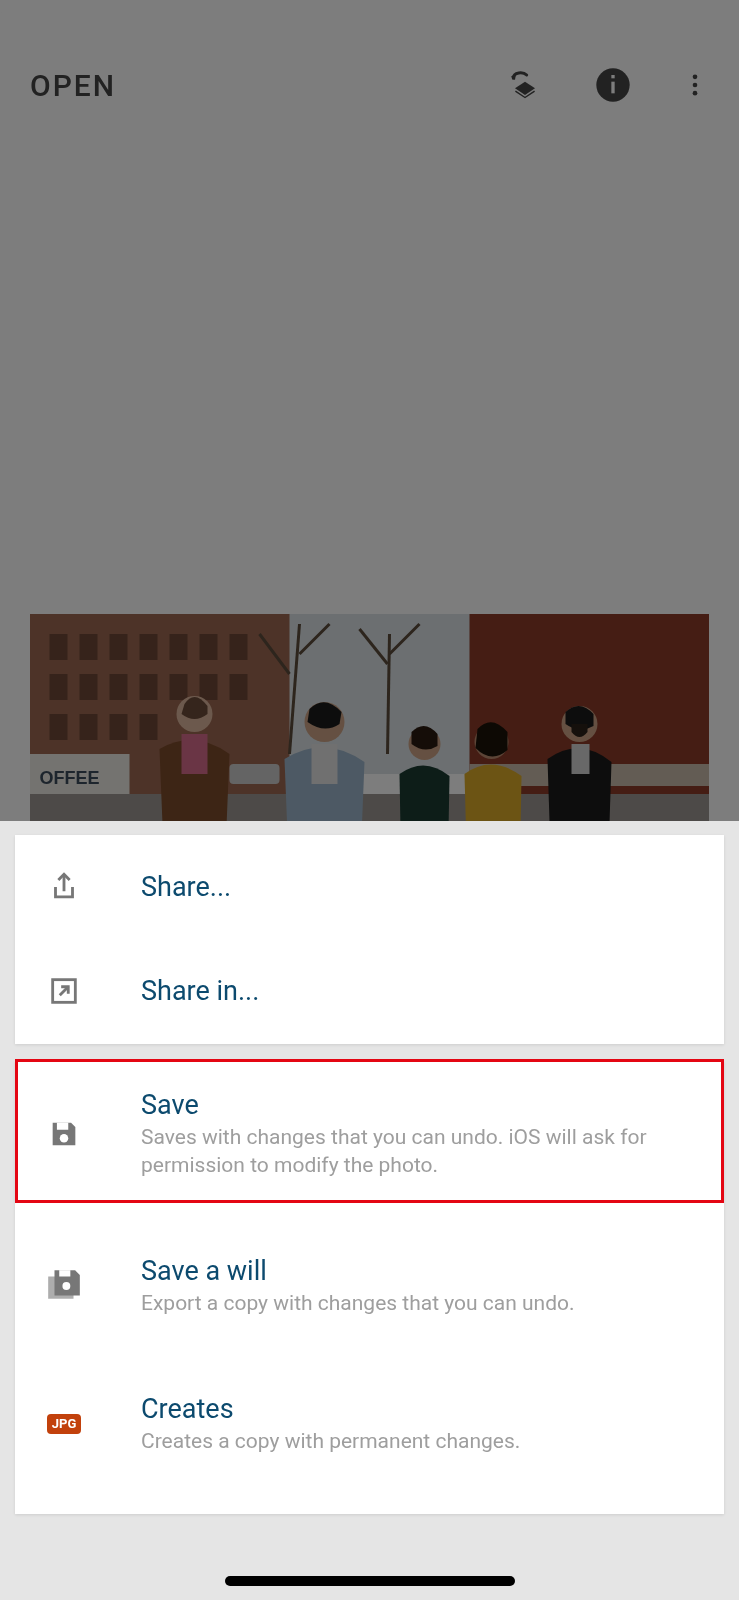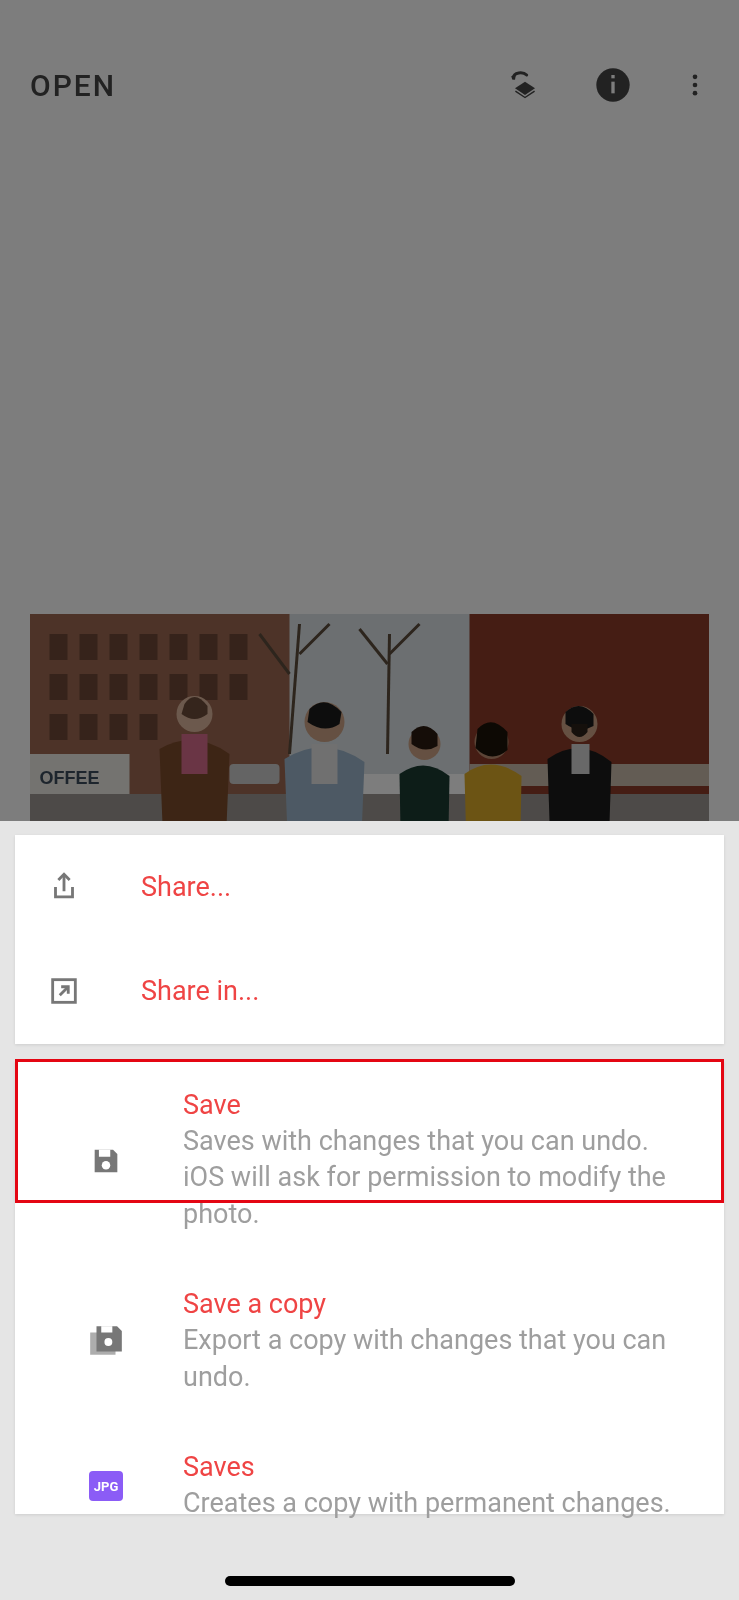--- a/index.html
+++ b/index.html
@@ -103,41 +103,40 @@
   }
   .menu-row {
     display: flex;
     align-items: center;
     padding: 0 30px;
     min-height: 104px;
   }
   .menu-row.withdesc {
     align-items: center;
     padding: 28px 30px 28px 30px;
-    margin-left: 42px;
   }
   .menu-icon {
     width: 38px;
     display: flex;
     align-items: center;
     justify-content: center;
     margin-right: 58px;
     color: #777;
     flex-shrink: 0;
   }
   .menu-text {
     flex: 1;
   }
   .menu-title {
     font-size: 27px;
-    color: #ef4444;
+    color: #0c4a6e;
     font-weight: 400;
   }
   .menu-desc {
-    font-size: 27px;
+    font-size: 21px;
     color: #9e9e9e;
     line-height: 1.35;
     margin-top: 2px;
   }
   .highlight {
     position: absolute;
     left: 15px;
     right: 15px;
     top: 238px;
     height: 144px;
@@ -150,24 +149,24 @@
     bottom: 14px;
     left: 50%;
     transform: translateX(-50%);
     width: 290px;
     height: 10px;
     background: #000;
     border-radius: 10px;
     z-index: 40;
   }
   .jpg-badge {
-    background: #8b5cf6;
+    background: #c2410c;
     color: #fff;
     width: 34px;
-    height: 30px;
+    height: 20px;
     border-radius: 4px;
     font-size: 13px;
     font-weight: 700;
     display: flex;
     align-items: center;
     justify-content: center;
   }
 </style>
 </head>
 <body>
@@ -334,30 +333,30 @@
     <div class="menu-row withdesc" style="min-height:156px">
       <div class="menu-icon">
         <svg width="38" height="38" viewBox="0 0 24 24" fill="currentColor">
           <path d="M2 6h14l2 2v12H2z" opacity="0.6"></path>
           <path d="M6 2h13l3 3v13H6z"></path>
           <circle cx="13.5" cy="12" r="2.5" fill="#fff"></circle>
           <rect x="9" y="2" width="7" height="4" fill="#fff"></rect>
         </svg>
       </div>
       <div class="menu-text">
-        <div class="menu-title">Save a copy</div>
+        <div class="menu-title">Save a will</div>
         <div class="menu-desc">Export a copy with changes that you can undo.</div>
       </div>
     </div>
     <div class="menu-row withdesc" style="min-height:120px">
       <div class="menu-icon">
         <div class="jpg-badge">JPG</div>
       </div>
       <div class="menu-text">
-        <div class="menu-title">Saves</div>
+        <div class="menu-title">Creates</div>
         <div class="menu-desc">Creates a copy with permanent changes.</div>
       </div>
     </div>
   </div>
 
   <div class="highlight"></div>
 </div>
 
 <div class="home-indicator"></div>
 

